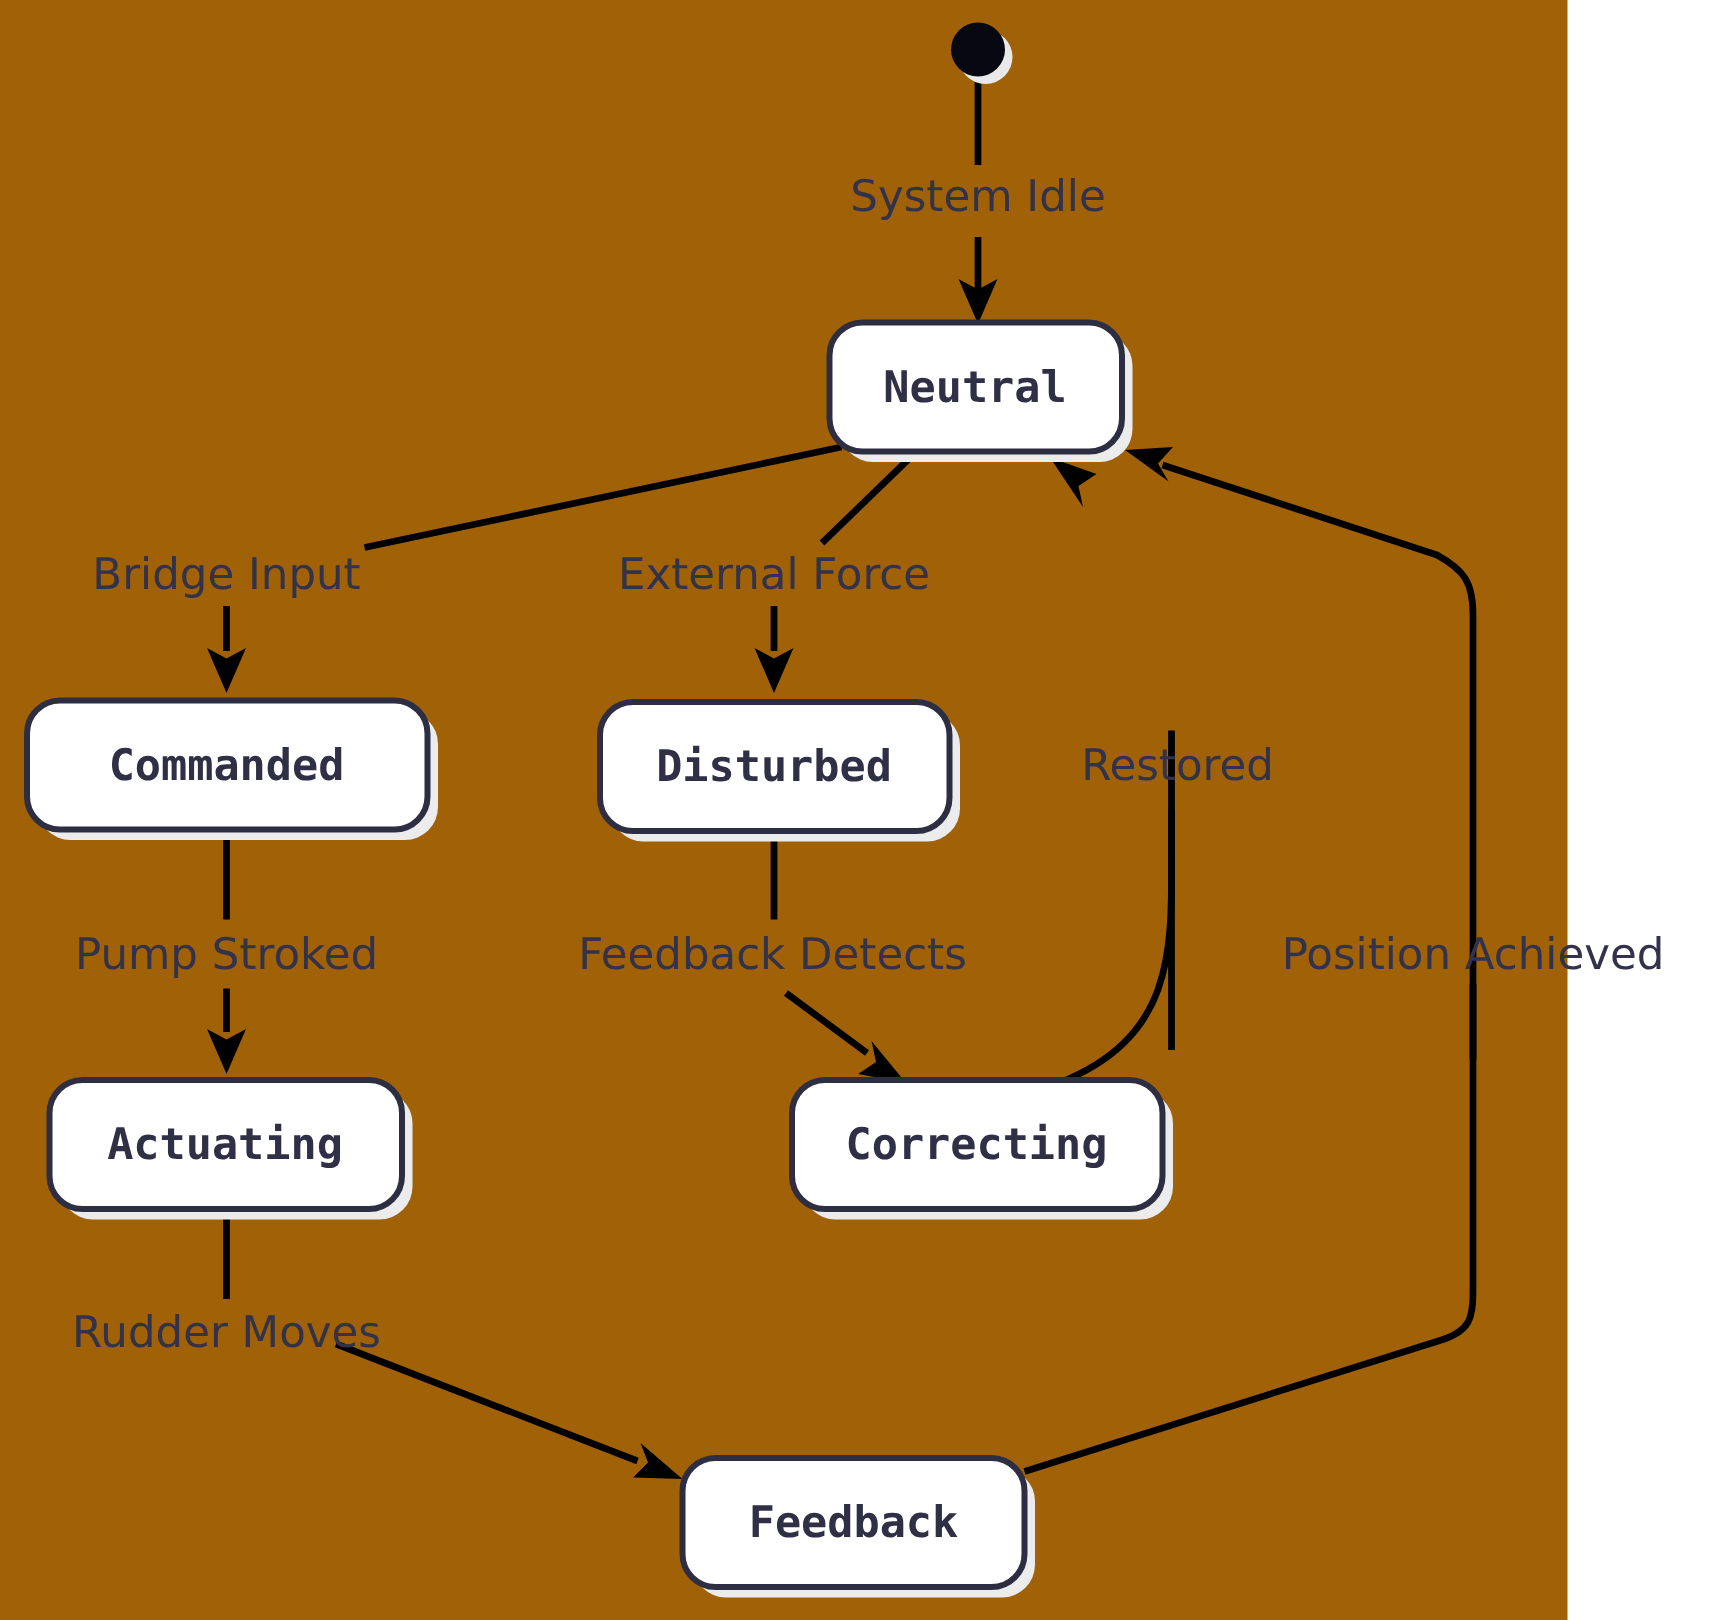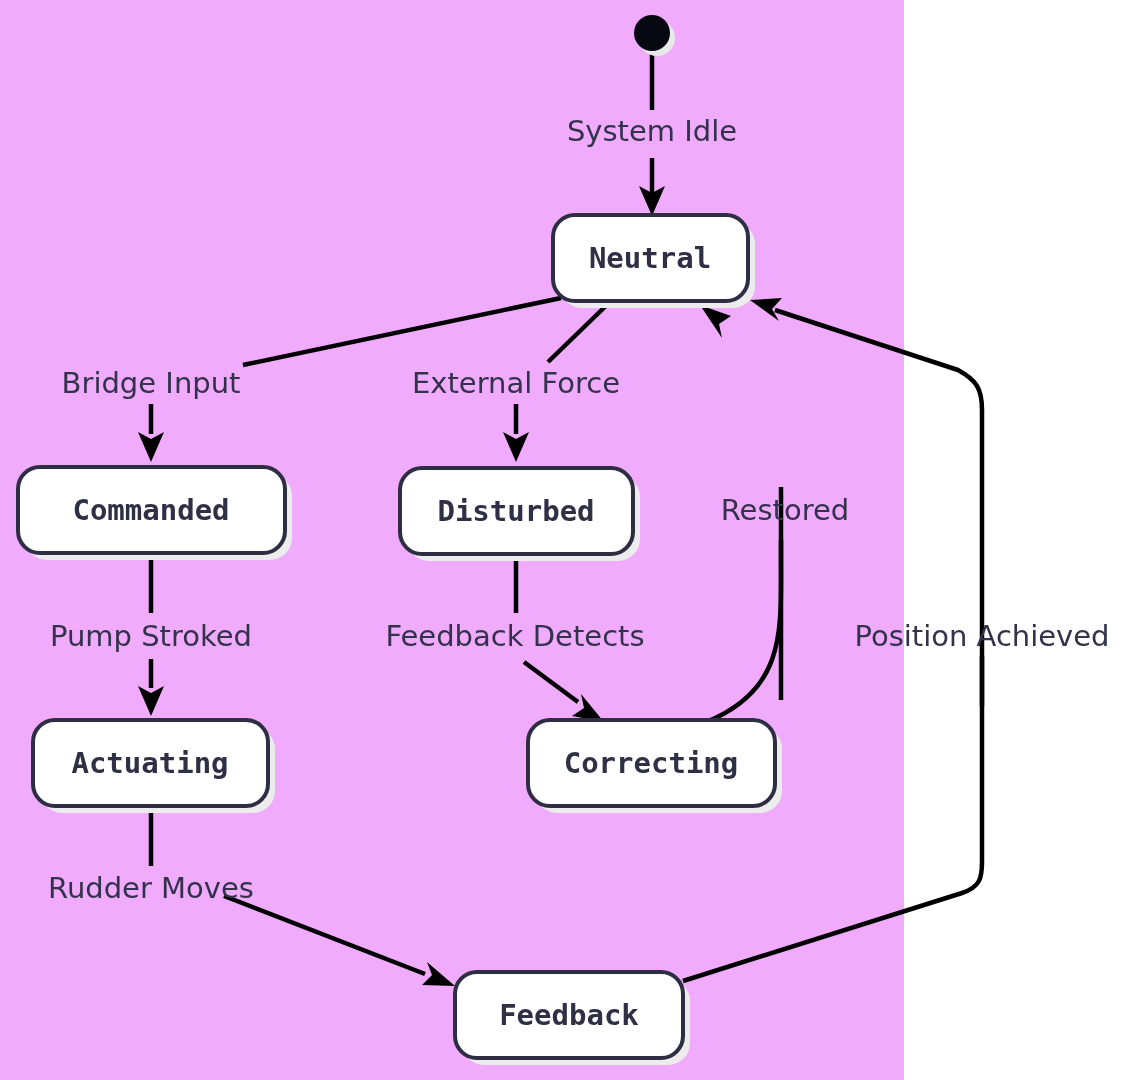--- a/index.html
+++ b/index.html
@@ -8,23 +8,23 @@
     background: #ffffff;
   }
   body {
     width: 1144px;
     height: 1080px;
     font-family: "DejaVu Sans", sans-serif;
     overflow: hidden;
   }
   #diagram-root {
     position: relative;
-    width: 904px;
+    width: 1045px;
     height: 1080px;
-    background: #f0abfc;
+    background: #a16207;
   }
   svg#state-diagram {
     display: block;
     width: 1144px;
     height: 1080px;
   }
   .state-shadow {
     fill: #ececec;
     stroke: none;
   }

